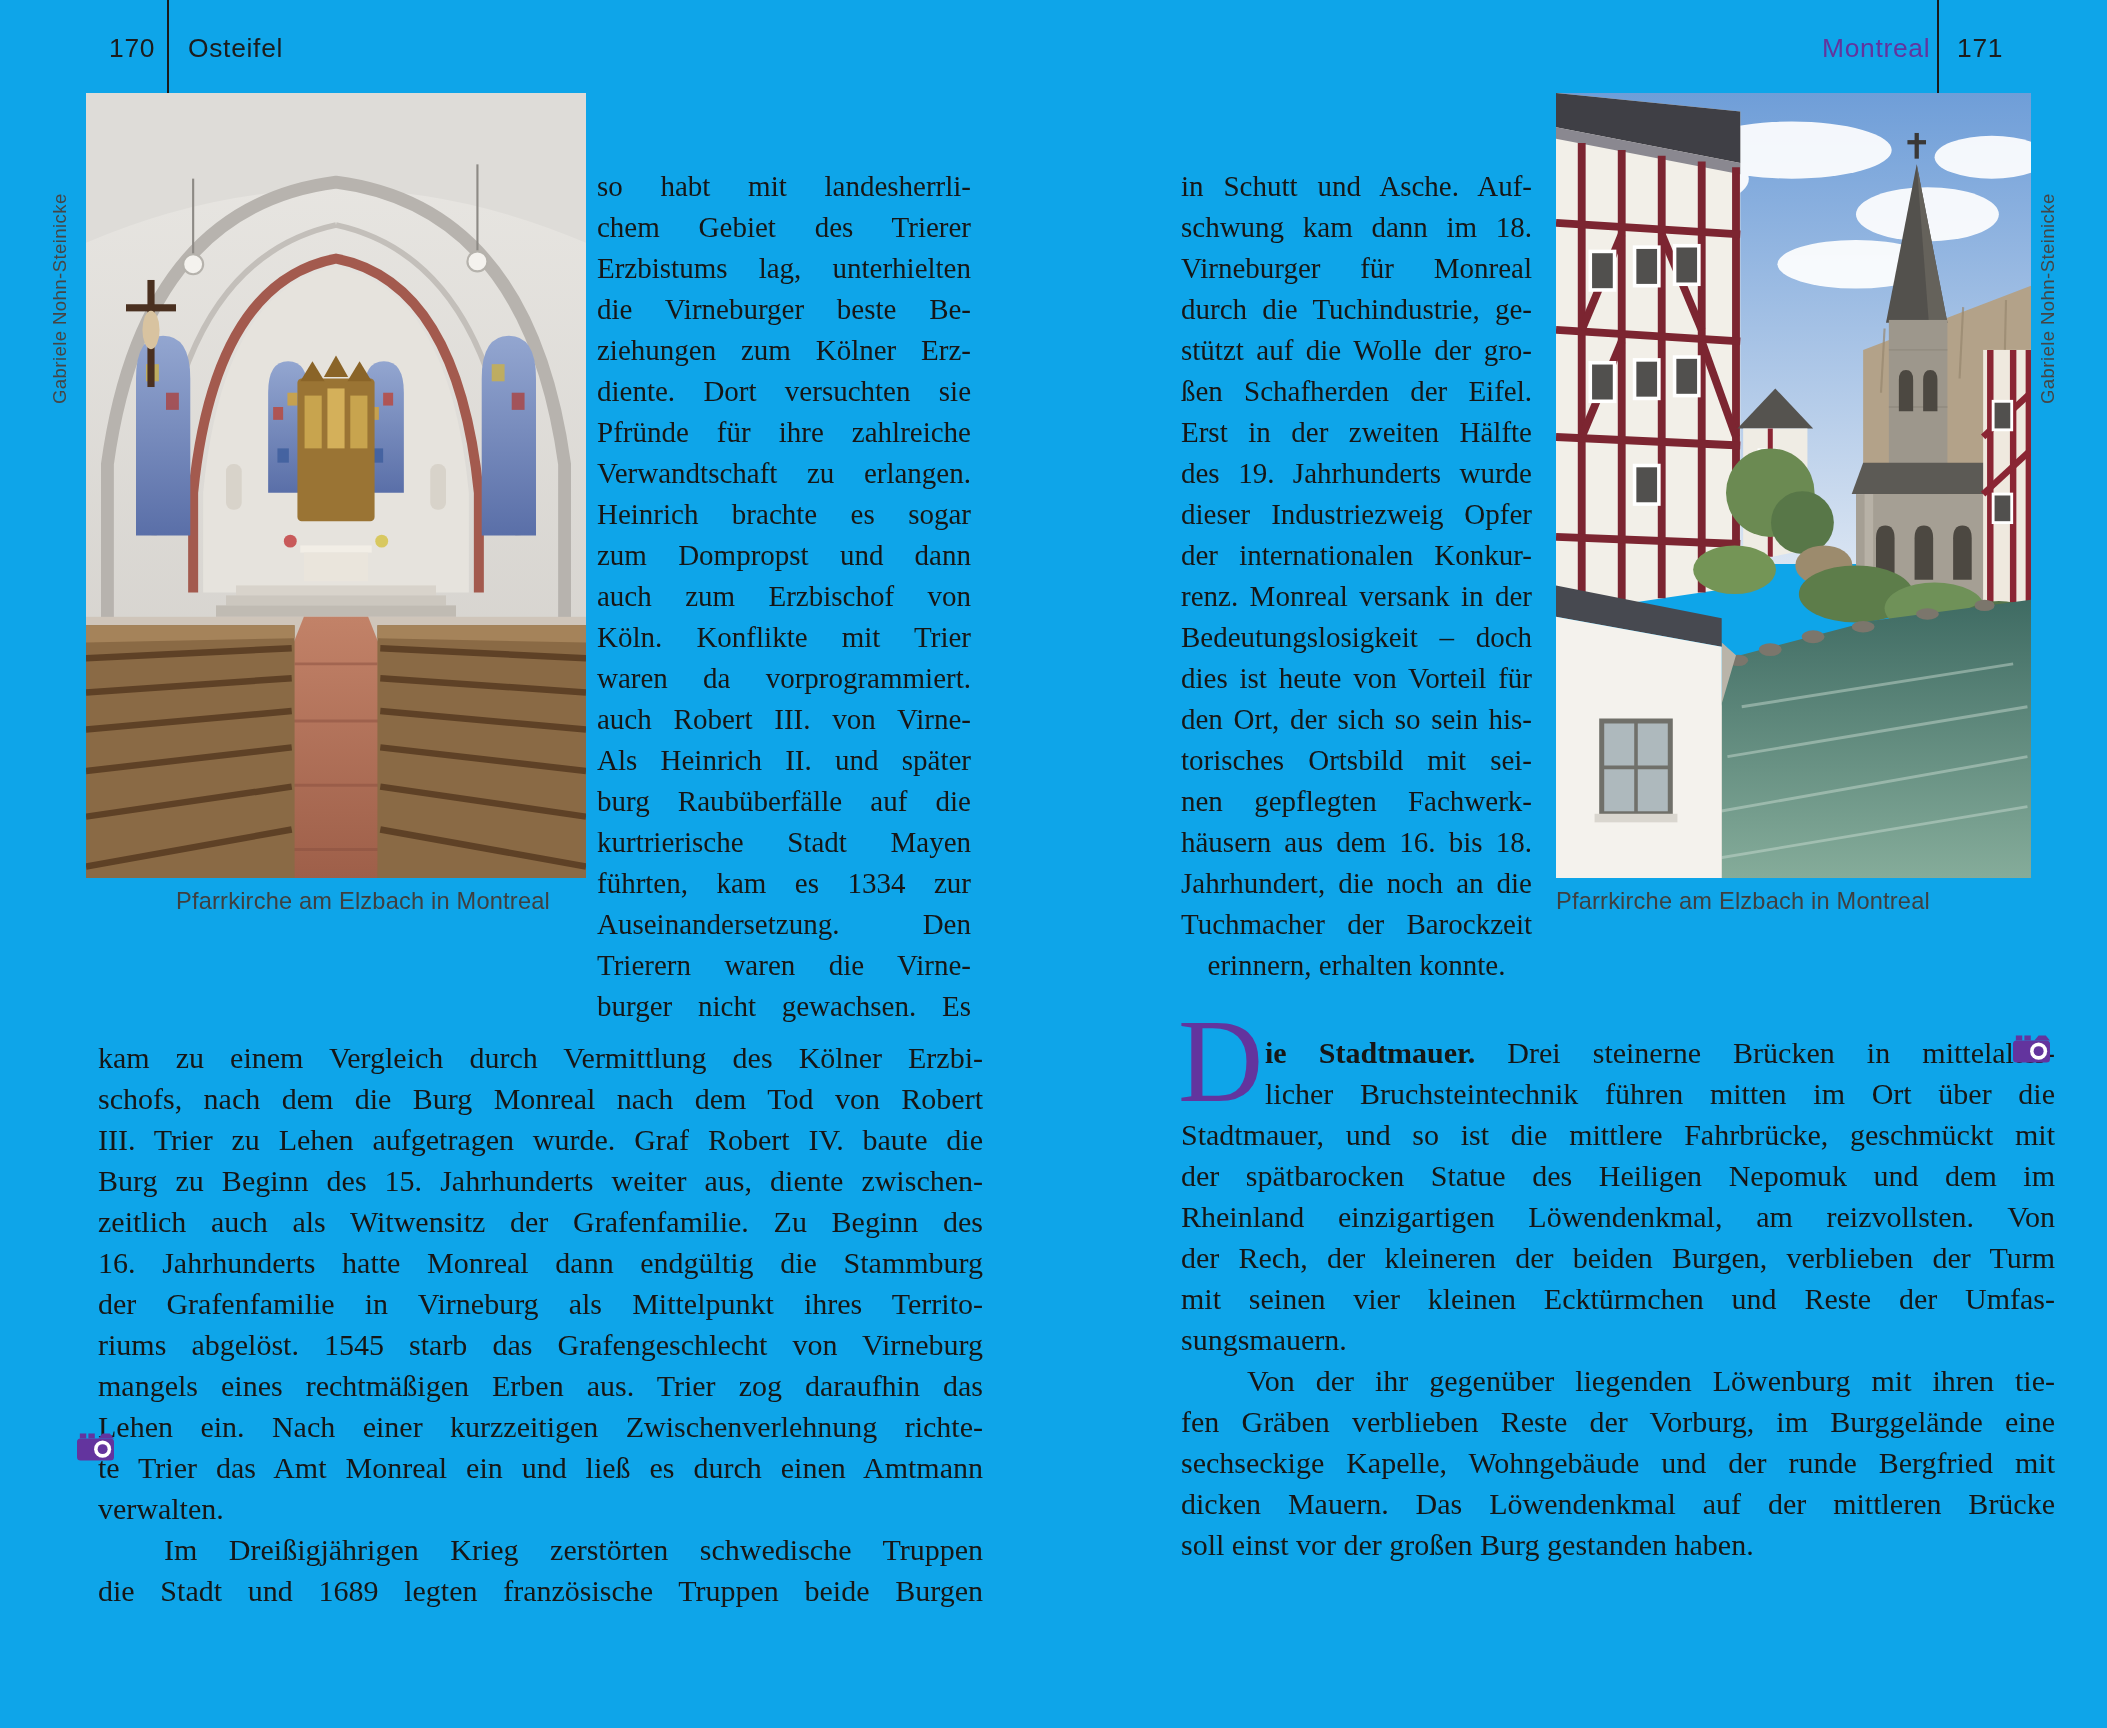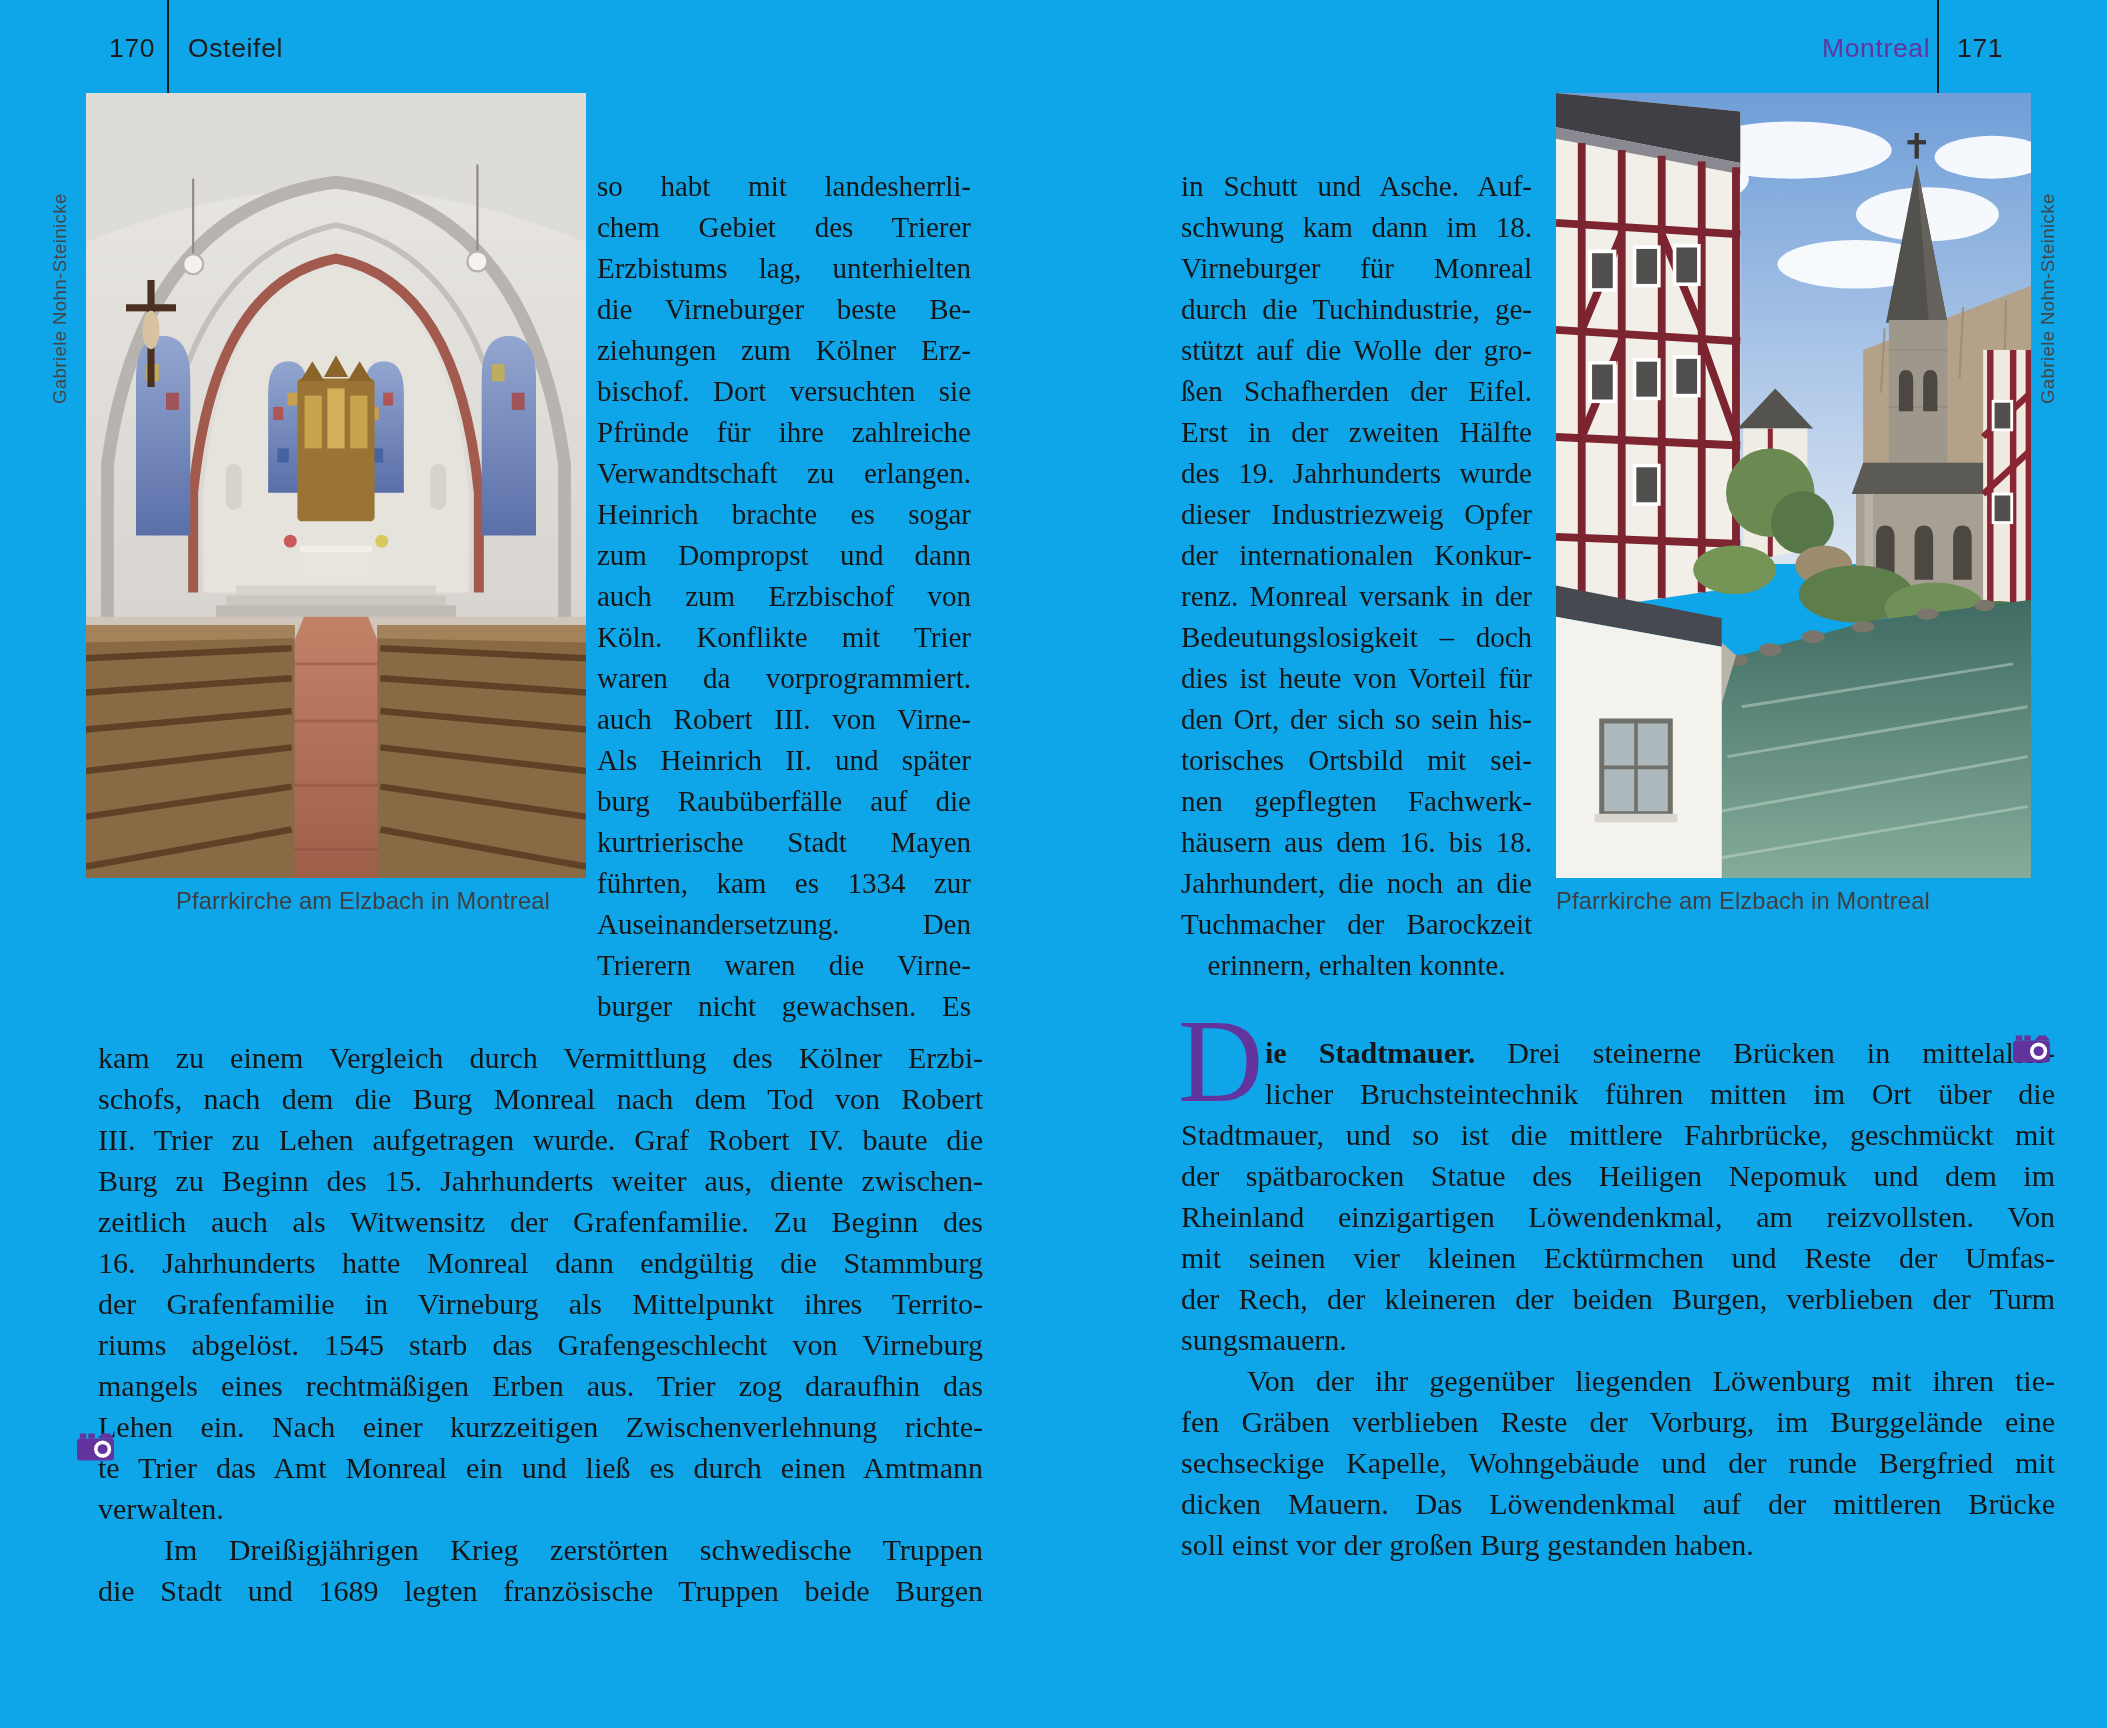--- a/index.html
+++ b/index.html
@@ -167,21 +167,21 @@
     </svg>
   </div>
   <div class="caption sans" id="caption-left">Pfarrkirche am Elzbach in Montreal</div>
 
   <div class="colblock" id="col-left">
       <div class="tl j">so habt mit landesherrli-</div>
       <div class="tl j">chem Gebiet des Trierer</div>
       <div class="tl j">Erzbistums lag, unterhielten</div>
       <div class="tl j">die Virneburger beste Be-</div>
       <div class="tl j">ziehungen zum Kölner Erz-</div>
-      <div class="tl j">bischof. Dort versuchten sie</div>
+      <div class="tl j">diente. Dort versuchten sie</div>
       <div class="tl j">Pfründe für ihre zahlreiche</div>
       <div class="tl j">Verwandtschaft zu erlangen.</div>
       <div class="tl j">Heinrich brachte es sogar</div>
       <div class="tl j">zum Dompropst und dann</div>
       <div class="tl j">auch zum Erzbischof von</div>
       <div class="tl j">Köln. Konflikte mit Trier</div>
       <div class="tl j">waren da vorprogrammiert.</div>
       <div class="tl j">auch Robert III. von Virne-</div>
       <div class="tl j">Als Heinrich II. und später</div>
       <div class="tl j">burg Raubüberfälle auf die</div>
@@ -376,22 +376,22 @@
   <div class="caption sans" id="caption-right">Pfarrkirche am Elzbach in Montreal</div>
 
   <section id="stadt">
     <span class="dropcap">D</span>
     <div class="tl j pad-dc"><b>ie Stadtmauer.</b><span> Drei steinerne Brücken in mittelalter-</span></div>
     <div class="tl j pad-dc">licher Bruchsteintechnik führen mitten im Ort über die</div>
     <div>
         <div class="tl j">Stadtmauer, und so ist die mittlere Fahrbrücke, geschmückt mit</div>
         <div class="tl j">der spätbarocken Statue des Heiligen Nepomuk und dem im</div>
         <div class="tl j">Rheinland einzigartigen Löwendenkmal, am reizvollsten. Von</div>
+        <div class="tl j">der Rech, der kleineren der beiden Burgen, verblieben der Turm</div>
         <div class="tl j">mit seinen vier kleinen Ecktürmchen und Reste der Umfas-</div>
-        <div class="tl j">der Rech, der kleineren der beiden Burgen, verblieben der Turm</div>
         <div class="tl">sungsmauern.</div>
         <div class="tl j ind">Von der ihr gegenüber liegenden Löwenburg mit ihren tie-</div>
         <div class="tl j">fen Gräben verblieben Reste der Vorburg, im Burggelände eine</div>
         <div class="tl j">sechseckige Kapelle, Wohngebäude und der runde Bergfried mit</div>
         <div class="tl j">dicken Mauern. Das Löwendenkmal auf der mittleren Brücke</div>
         <div class="tl">soll einst vor der großen Burg gestanden haben.</div>
       </div>
   </section>
 
   <div class="cam" id="cam-right">

